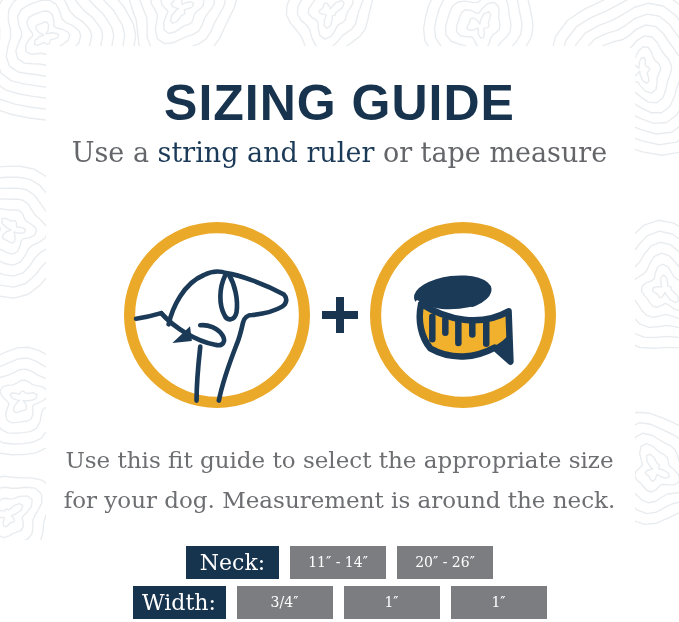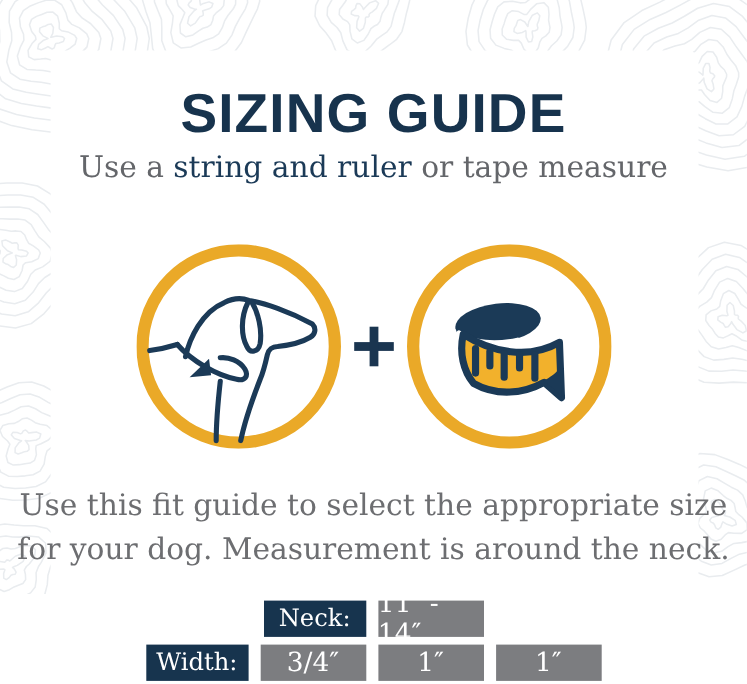--- a/index.html
+++ b/index.html
@@ -33,28 +33,28 @@
   .plus{
     position:relative;width:36px;height:36px;
   }
   .plus::before,.plus::after{
     content:"";position:absolute;background:#1A3550;
   }
   .plus::before{left:0;top:14px;width:36px;height:8px;}
   .plus::after{left:14px;top:0;width:8px;height:36px;}
 
   .fit-text{
-    margin-top:32px;text-align:center;font-size:27px;line-height:40px;color:#6D6E71;
+    margin-top:32px;text-align:center;font-size:23px;line-height:40px;color:#6D6E71;
   }
 
   .size-table{margin-top:26px;display:flex;flex-direction:column;gap:7px;align-items:center;}
   .size-row{display:flex;gap:11px;}
   .cell{
     height:33px;display:flex;align-items:center;justify-content:center;
-    font-size:24px;color:#ffffff;
+    font-size:14px;color:#ffffff;
   }
   .cell.label{width:93px;background:#17344E;font-size:22px;}
   .cell.value{width:96px;background:#7C7D80;}
 </style>
 </head>
 <body>
 
 <div class="stage">
 
   <svg id="topo-svg" viewBox="0 0 679 622" xmlns="http://www.w3.org/2000/svg">
@@ -200,20 +200,21 @@
 
     <div class="fit-text">
       <div>Use this fit guide to select the appropriate size</div>
       <div>for your dog. Measurement is around the neck.</div>
     </div>
 
     <div class="size-table">
       <div class="size-row">
         <div class="cell label">Neck:</div>
         <div class="cell value">11″ - 14″</div>
+        <div class="cell value">20″ - 26″</div>
       </div>
       <div class="size-row">
         <div class="cell label">Width:</div>
         <div class="cell value">3/4″</div>
         <div class="cell value">1″</div>
         <div class="cell value">1″</div>
       </div>
     </div>
 
   </div>

